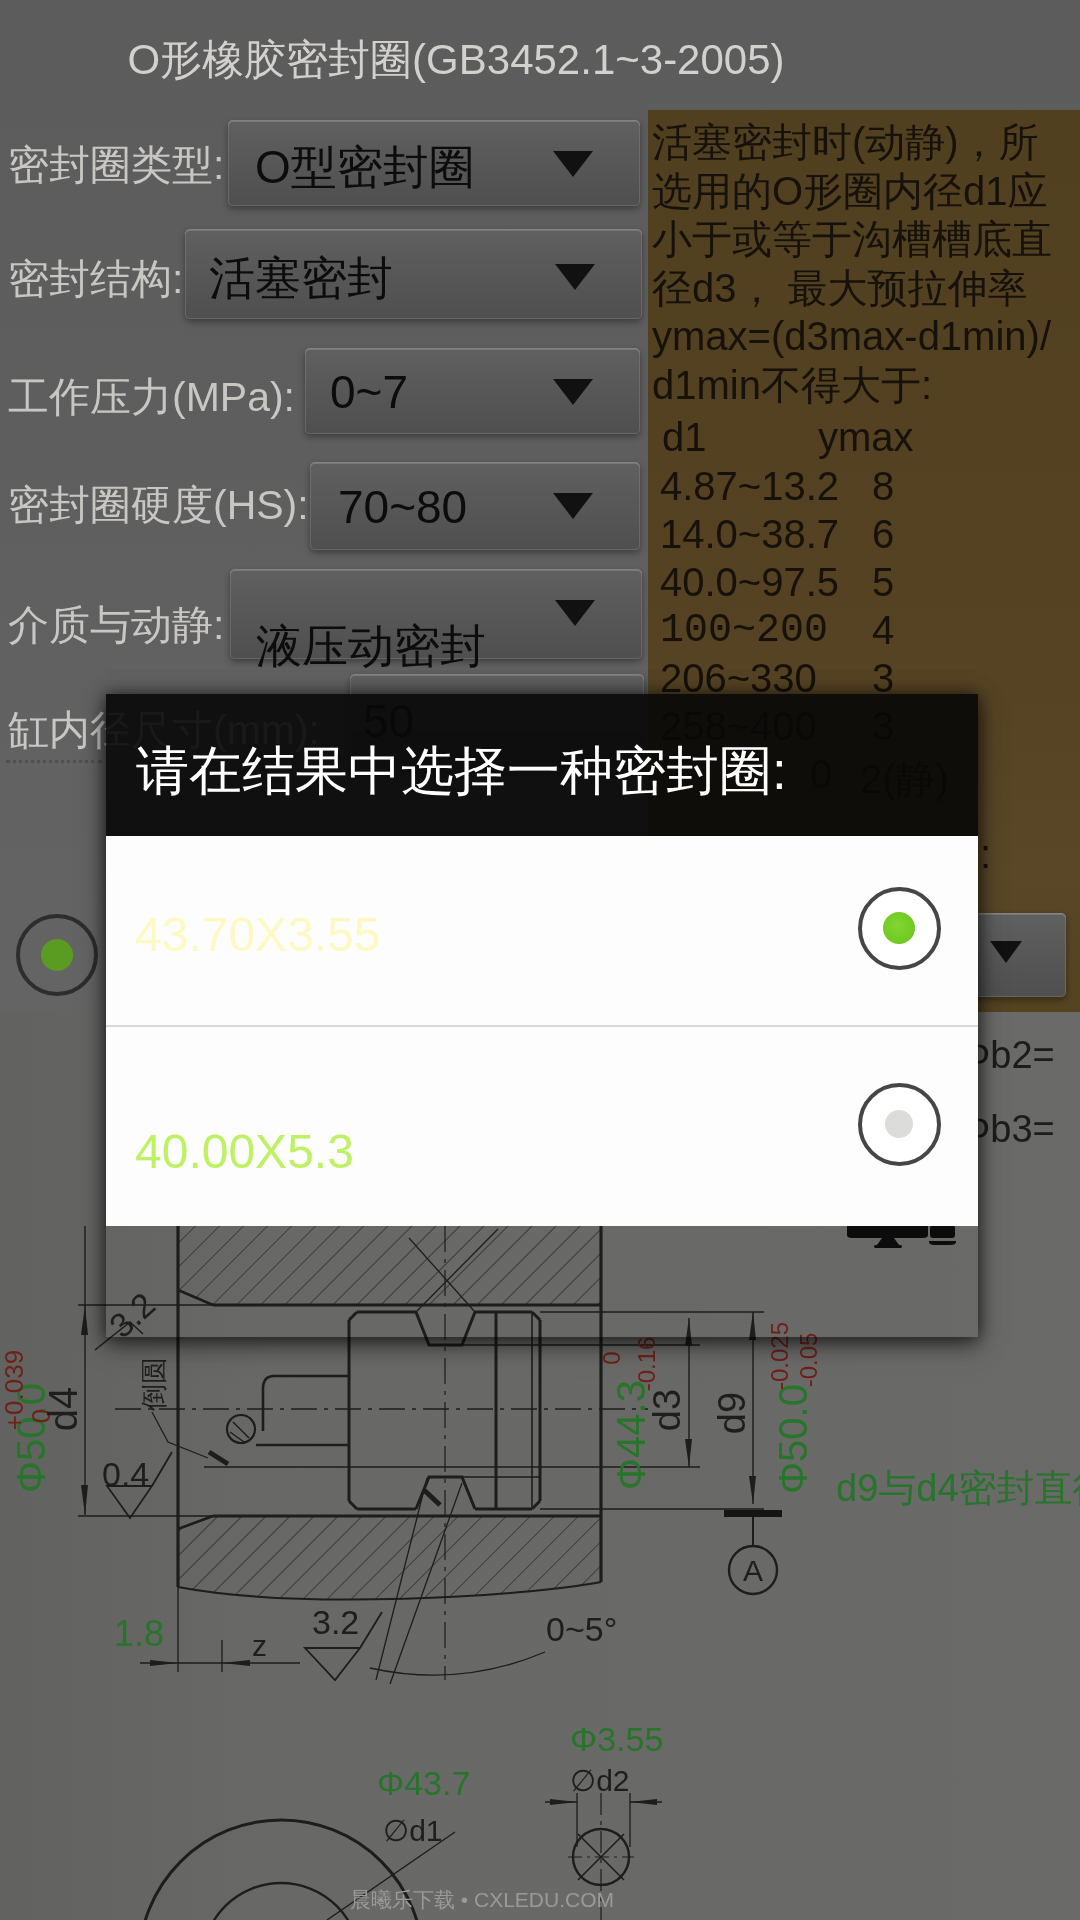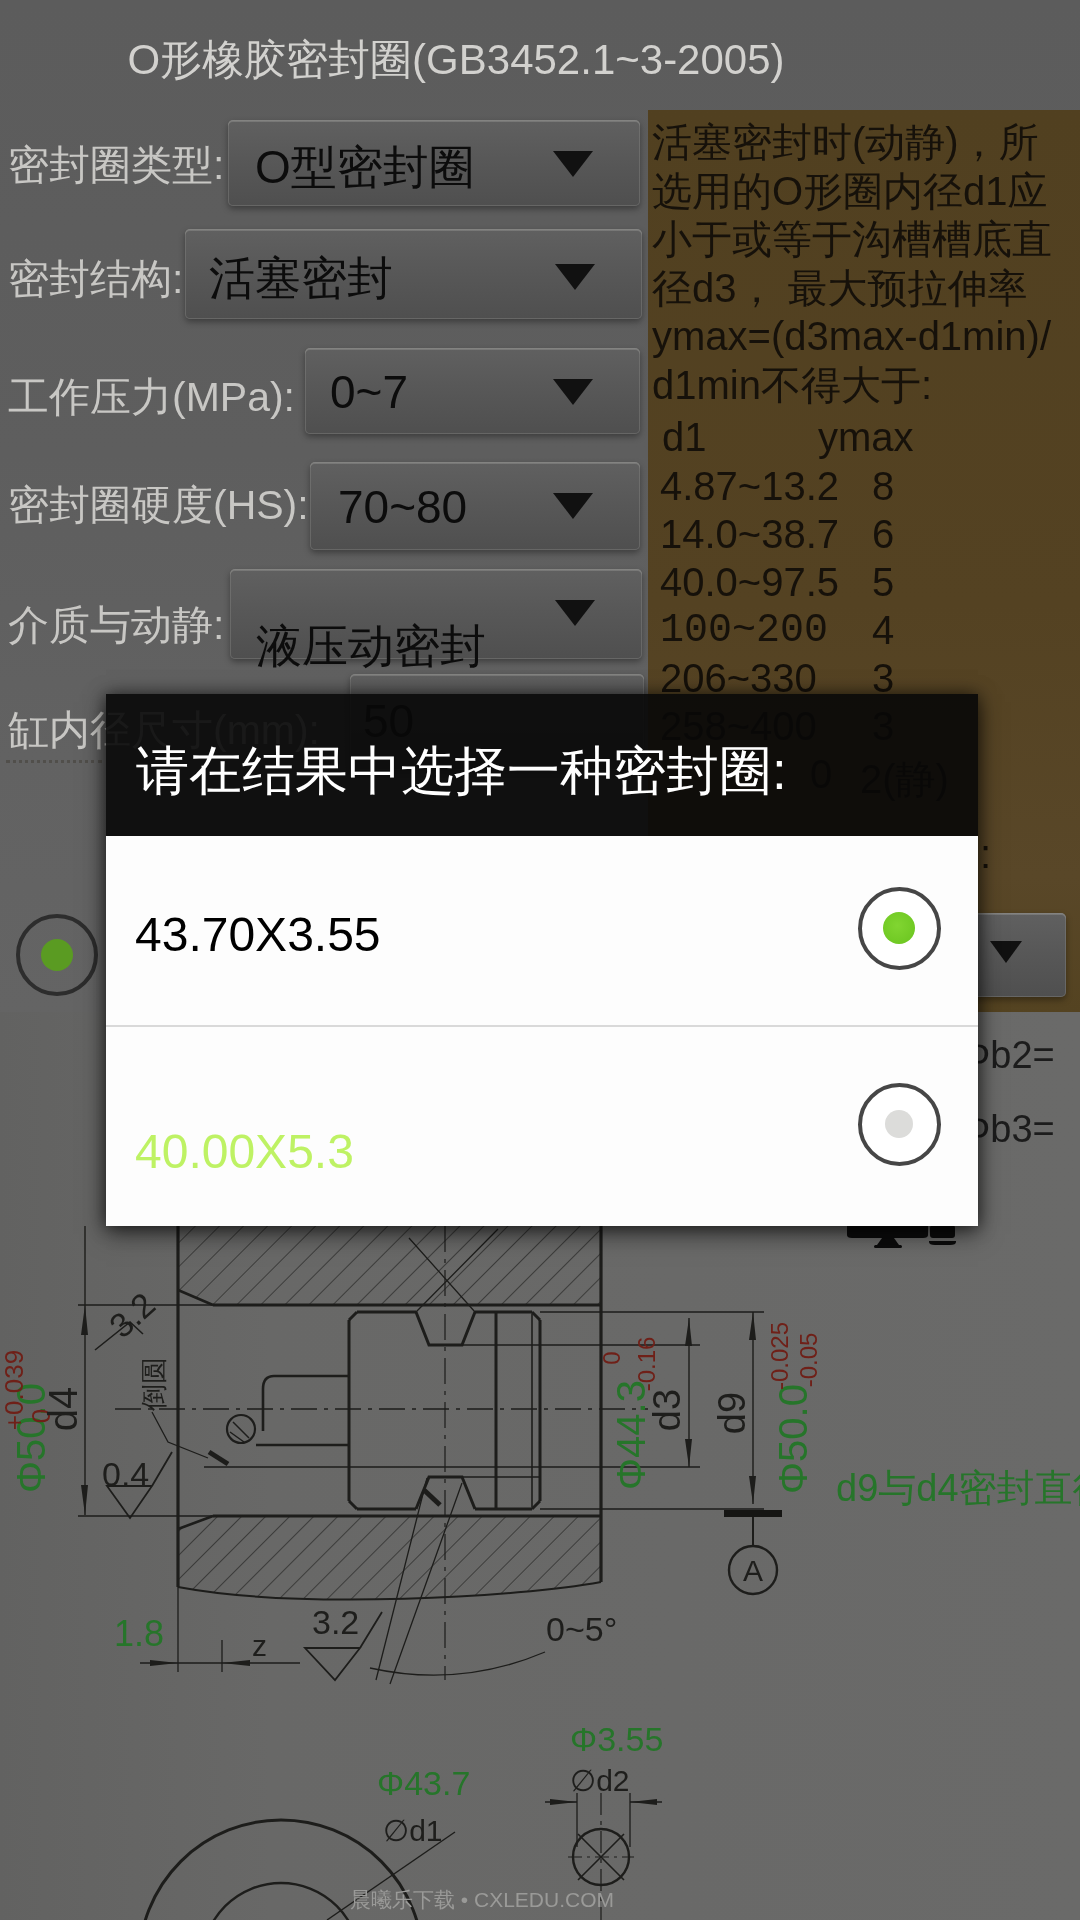--- a/index.html
+++ b/index.html
@@ -232,30 +232,30 @@
     <path d="M929,229 L956,229 L956,230 Q956,233 950,233 L935,233 Q929,233 929,230 Z"></path>
   </g>
 </svg>
 
 <div class="abs" style="left:960px;top:1034px;font-size:38px;color:#1c1c1c;">Φb2=</div>
 
 <div class="abs" style="left:960px;top:1108px;font-size:38px;color:#1c1c1c;">Φb3=</div>
 
 <div class="abs" style="left:0;top:1886px;width:964px;text-align:center;font-size:21px;color:#9a9a98;">晨曦乐下载 • CXLEDU.COM</div>
 
-<div class="abs" style="left:106px;top:694px;width:872px;height:532px;border-radius:0;overflow:hidden;
+<div class="abs" style="left:106px;top:694px;width:872px;height:643px;border-radius:0;overflow:hidden;
      box-shadow:0 0 16px rgba(0,0,0,0.55), 0 8px 22px rgba(0,0,0,0.5);">
 
   <div class="abs" style="left:0;top:0;width:872px;height:142px;background:rgba(8,8,8,0.91);"></div>
 
   <div class="abs" style="left:30px;top:42px;font-size:53px;color:#ffffff;white-space:nowrap;">请在结果中选择一种密封圈:</div>
 
   <div class="abs" style="left:0;top:142px;width:872px;height:390px;background:#fdfdfd;"></div>
 
-  <div class="abs" style="left:29px;top:213px;font-size:48px;color:#000000;">43.70X3.55</div>
+  <div class="abs" style="left:29px;top:213px;font-size:48px;color:#fef9c3;">43.70X3.55</div>
 
   <div class="abs" style="left:752px;top:193px;width:83px;height:83px;border-radius:50%;border:4px solid #464646;box-sizing:border-box;background:#fff;"></div>
   <div class="abs" style="left:777px;top:218px;width:32px;height:32px;border-radius:50%;background:radial-gradient(circle at 45% 42%,#81d531,#69c41e);"></div>
 
   <div class="abs" style="left:0;top:331px;width:872px;height:2px;background:#d9d9d9;"></div>
 
   <div class="abs" style="left:29px;top:409px;font-size:48px;color:#bef264;margin-top:21px;">40.00X5.3</div>
 
   <div class="abs" style="left:752px;top:389px;width:83px;height:83px;border-radius:50%;border:4px solid #464646;box-sizing:border-box;background:#fff;"></div>
   <div class="abs" style="left:779px;top:416px;width:28px;height:28px;border-radius:50%;background:#dcdcda;"></div>

